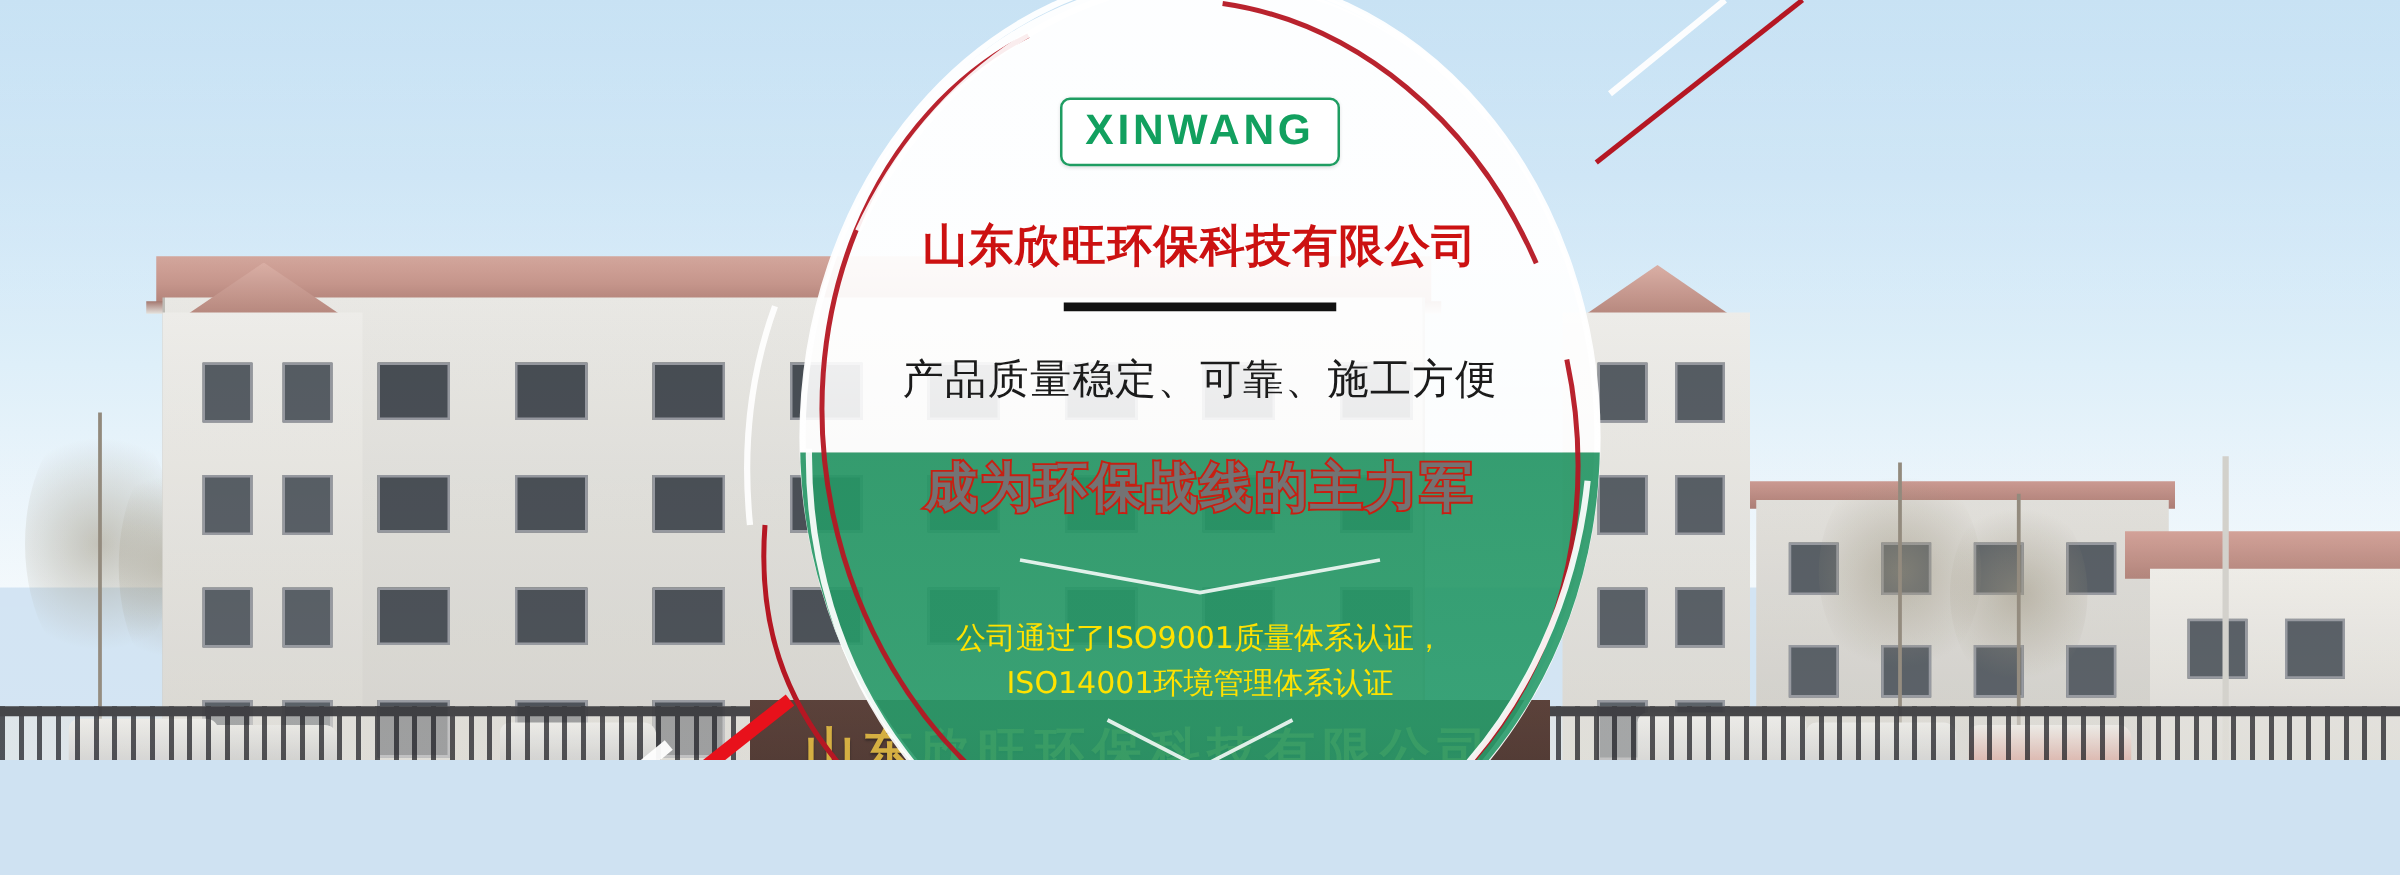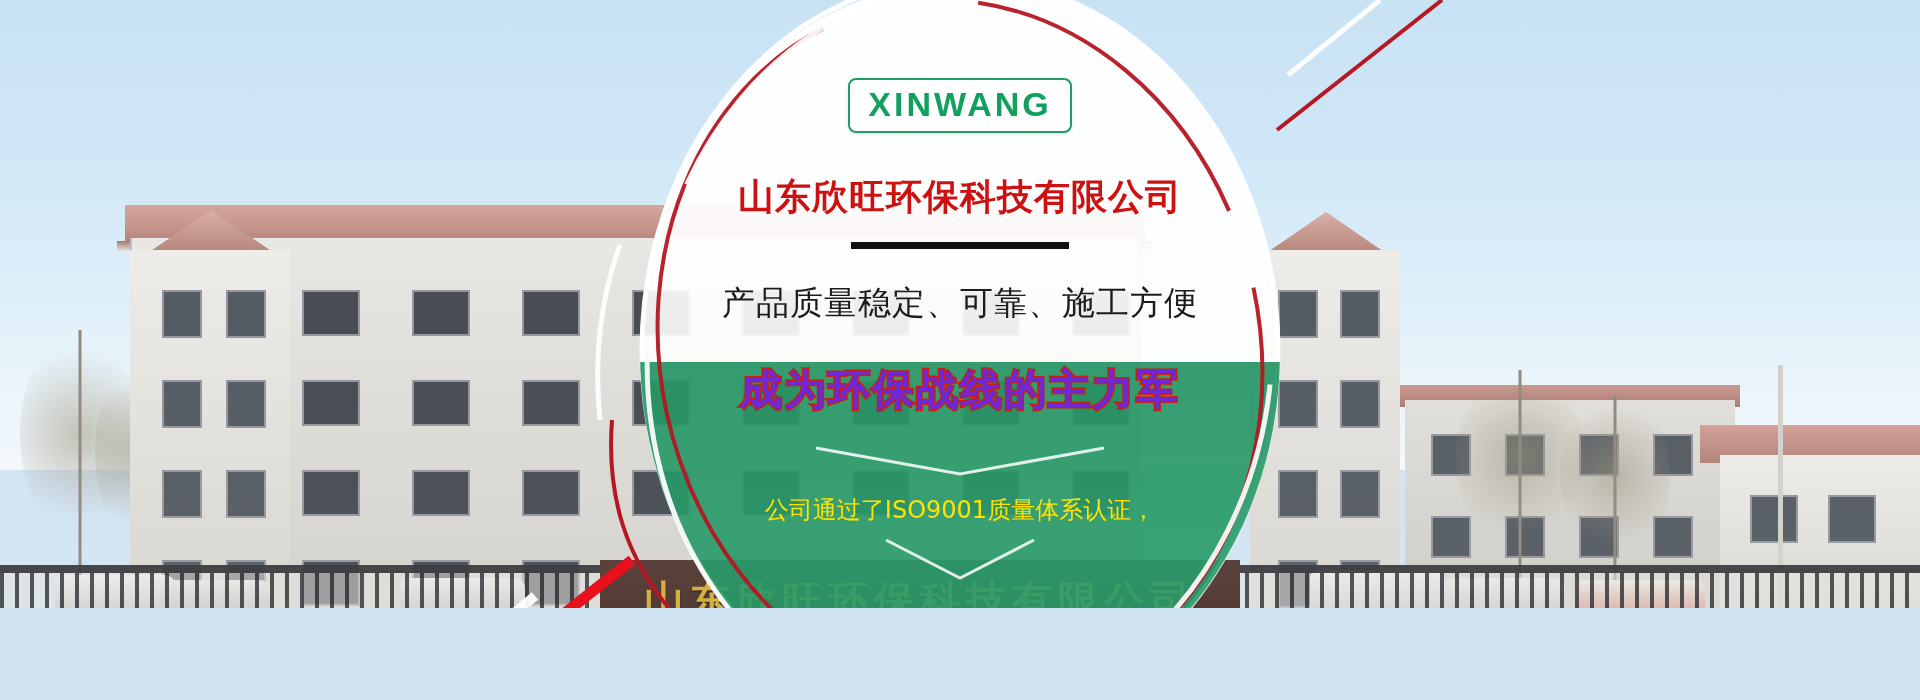--- a/index.html
+++ b/index.html
@@ -189,21 +189,21 @@
   .slogan1{
     margin-top:32px;
     font-size:33px; color:#1b1b1b; letter-spacing:1px;
     font-family:"DejaVu Sans","Liberation Sans",sans-serif;
     white-space:nowrap;
     text-align:center;
   }
   .slogan2{
     margin-top:36px;
     font-size:42px; font-weight:bold; letter-spacing:2px;
-    color:#6d28d9;
+    color:#737373;
     font-family:"DejaVu Sans","Liberation Sans",sans-serif;
     white-space:nowrap;
     -webkit-text-stroke:3px #c81f11;
     paint-order:stroke fill;
   }
   .chev{
     margin-top:26px; width:300px; height:34px;
   }
   .iso{
     margin-top:14px;
@@ -371,20 +371,21 @@
       <div class="slogan1">产品质量稳定、可靠、施工方便</div>
 
       <div class="slogan2">成为环保战线的主力军</div>
 
       <svg class="chev" viewBox="0 0 300 34">
         <polyline points="6,4 150,30 294,4" fill="none" stroke="#ffffff" stroke-width="3" opacity=".85"></polyline>
       </svg>
 
       <div class="iso">
         <div>公司通过了ISO9001质量体系认证，</div>
+        <div>ISO14001环境管理体系认证</div>
       </div>
 
       <svg class="chev2" viewBox="0 0 160 46">
         <polyline points="6,4 80,42 154,4" fill="none" stroke="#ffffff" stroke-width="3" opacity=".85"></polyline>
       </svg>
     </div>
   </div>
 
   <svg class="decor" viewBox="0 0 1920 700" width="1920" height="700">
 

